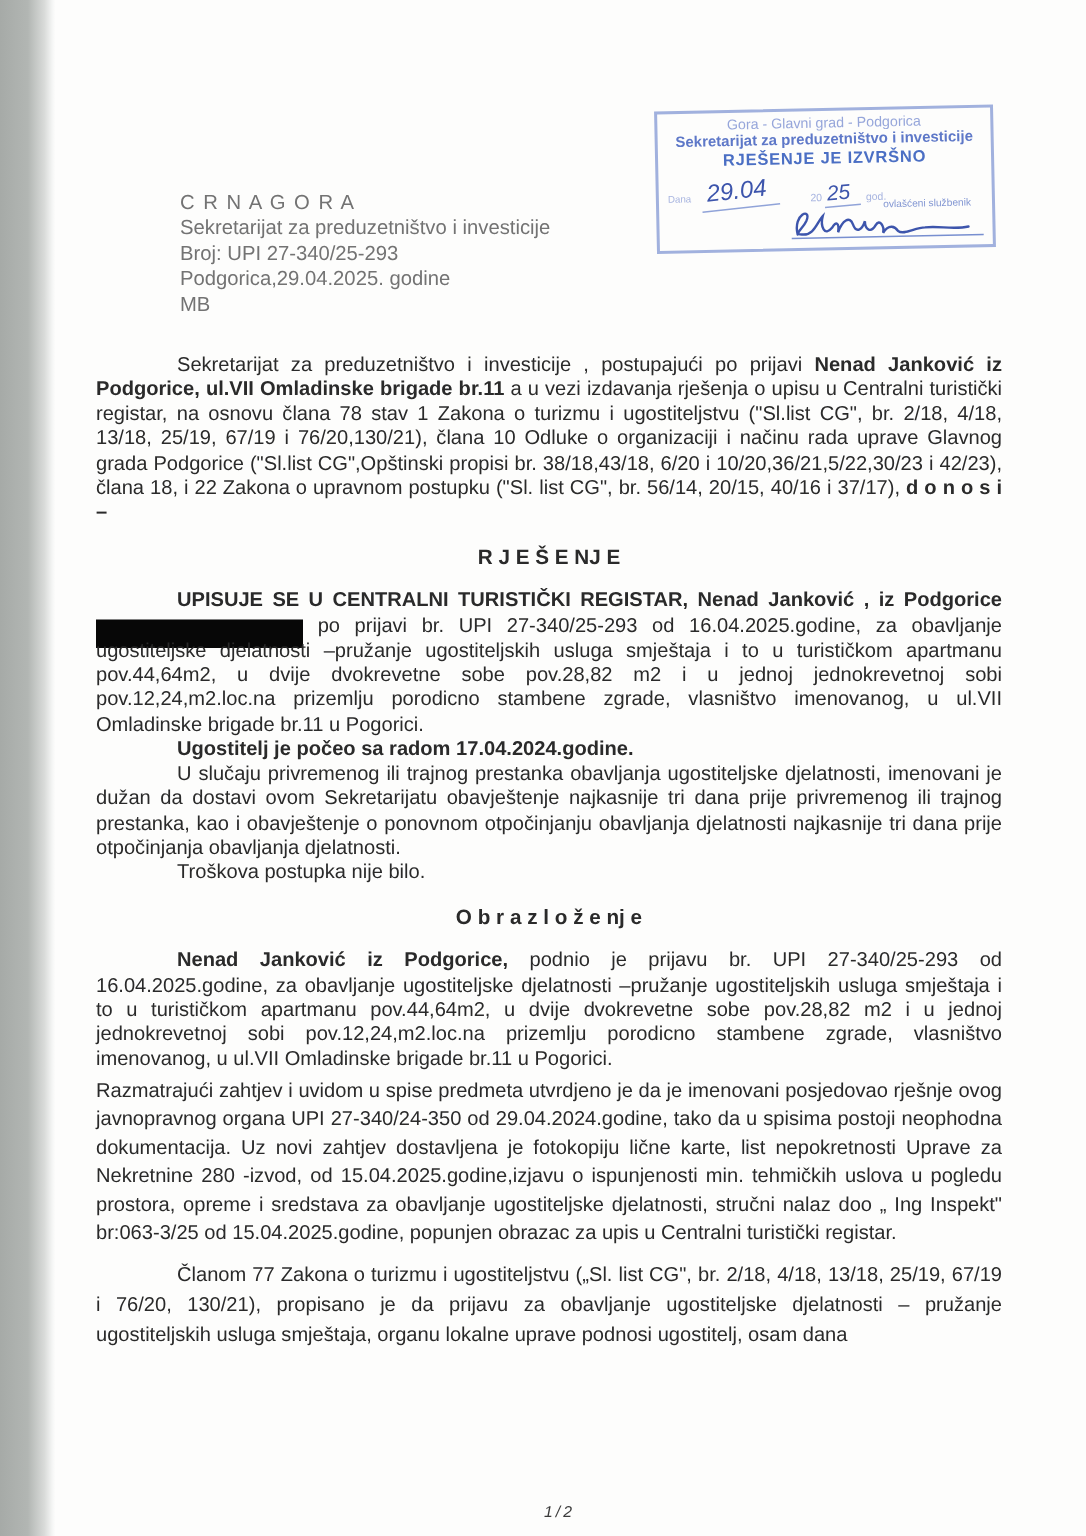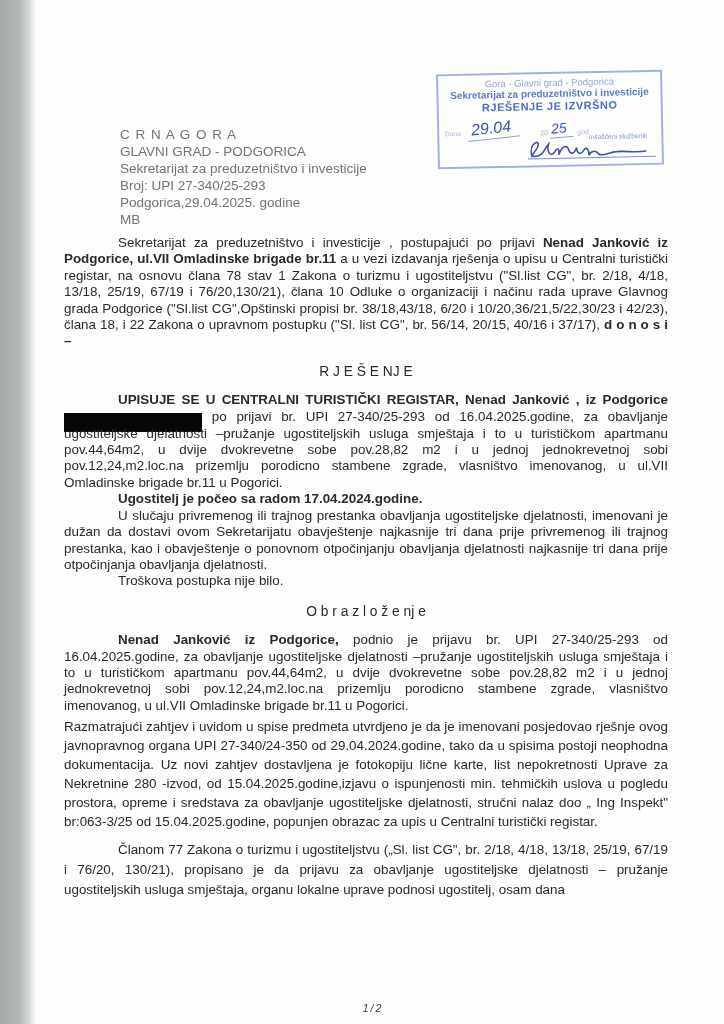--- a/index.html
+++ b/index.html
@@ -42,21 +42,21 @@
   .stamp-sig-line{position:absolute;right:6px;bottom:6px;width:128px;border-top:1px solid rgba(86,115,196,0.8);}
   
   .doc-body{
     position:absolute;left:64px;top:211px;width:604px;
     font-size:13.4px;line-height:16.4px;text-align:justify;color:#2a2a2a;margin-top:24px;
   }
   .p{margin:0;}
   .indent{text-indent:54px;}
   .b{font-weight:bold;}
   .heading{
-    text-align:center;font-weight:normal;font-size:13.8px;
+    text-align:center;font-weight:bold;font-size:13.8px;
     margin-top:14px;margin-bottom:12px;text-indent:0;
   }
   .redaction{
     display:inline-block;width:138px;height:19px;background:#070707;
     vertical-align:-5px;margin-bottom:-6px;
   }
   .review{line-height:19px;margin-top:3px;}
   .law{line-height:20px;margin-top:9px;}
   .footer{
     position:absolute;left:11px;bottom:10px;width:724px;text-align:center;
@@ -65,21 +65,20 @@
 </style>
 </head>
 <body>
 
 <div class="page">
 
   <div class="scan-edge"></div>
 
   <div class="header-block">
     <div class="hdr-country">C R N A  G O R A</div>
-    <div>GLAVNI GRAD - PODGORICA</div>
     <div>Sekretarijat za preduzetništvo i investicije</div>
     <div>Broj: UPI 27-340/25-293</div>
     <div>Podgorica,29.04.2025. godine</div>
     <div>MB</div>
   </div>
 
   <div class="stamp">
     <div class="stamp-line1">Gora - Glavni grad - Podgorica</div>
     <div class="stamp-line2">Sekretarijat za preduzetništvo i investicije</div>
     <div class="stamp-line3">RJEŠENJE JE IZVRŠNO</div>

